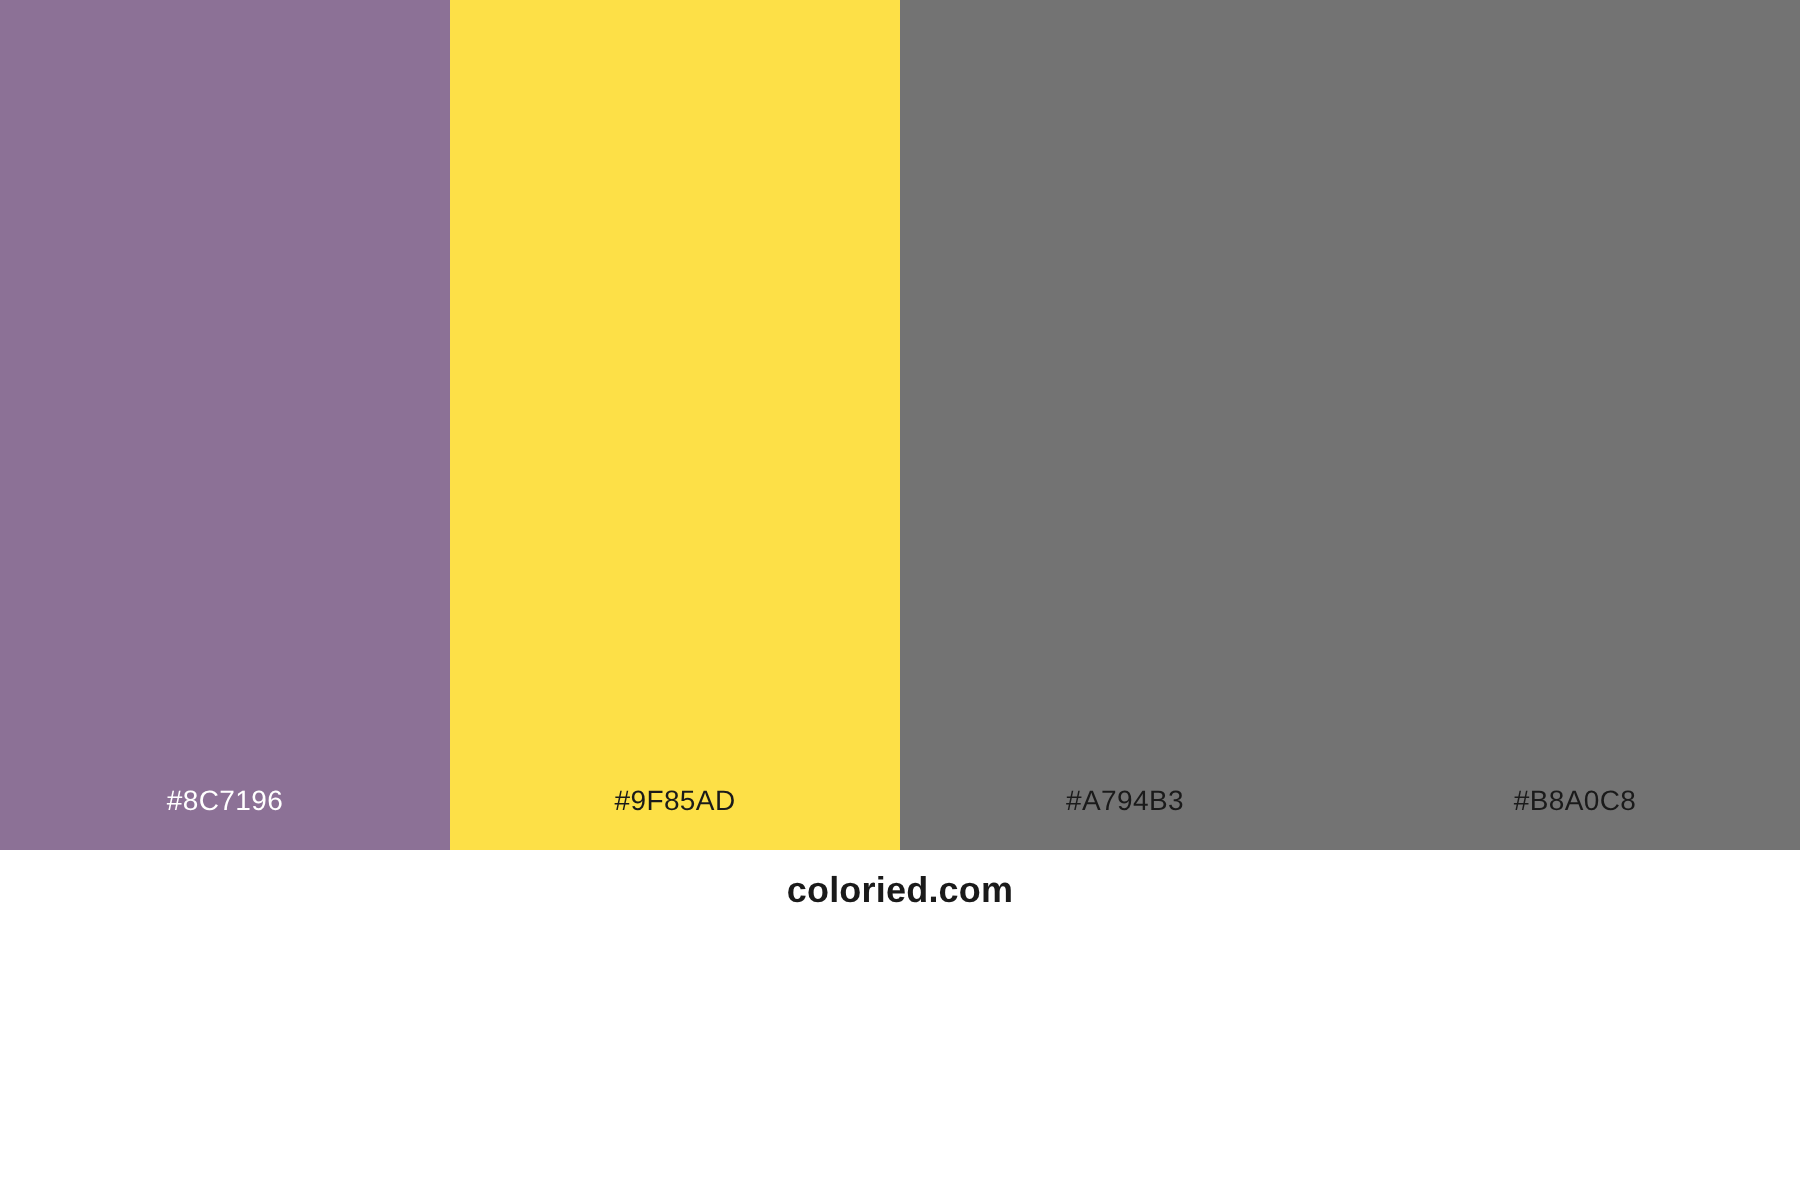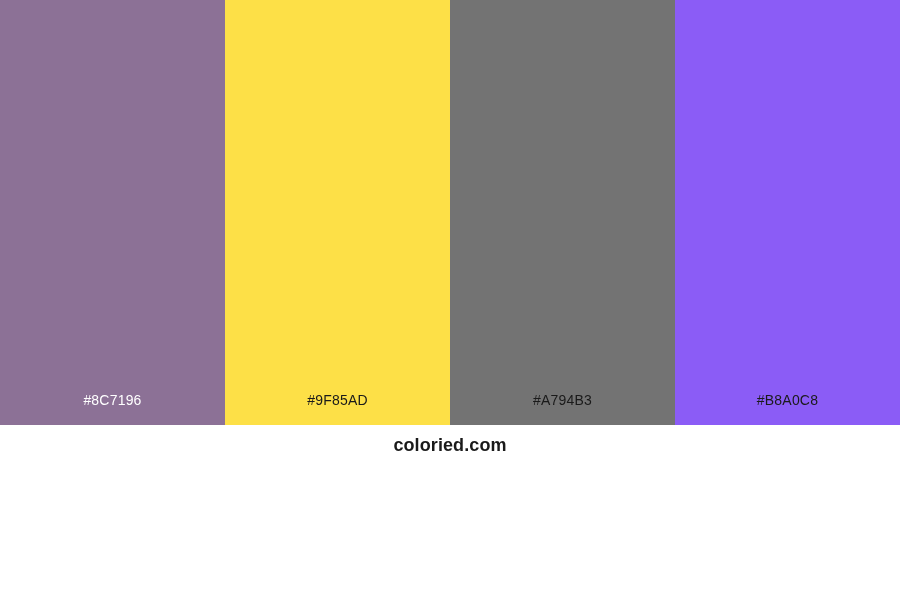--- a/index.html
+++ b/index.html
@@ -80,21 +80,21 @@
     </div>
 
     <div class="swatch" style="background-color: #fde047;">
       <span class="swatch-label dark-text" style="color: rgb(26, 26, 26);">#9F85AD</span>
     </div>
 
     <div class="swatch" style="background-color: #737373;">
       <span class="swatch-label dark-text" style="color: rgb(26, 26, 26);">#A794B3</span>
     </div>
 
-    <div class="swatch" style="background-color: #8b5cf6;">
+    <div class="swatch" style="background-color: #737373;">
       <span class="swatch-label dark-text" style="color: rgb(26, 26, 26);">#B8A0C8</span>
     </div>
 
 
   </div>
 
   <div id="footer-bar" style="background-color: rgb(255, 255, 255);">
     <span id="footer-brand" style="color: rgb(26, 26, 26);">coloried.com</span>
   </div>
 

